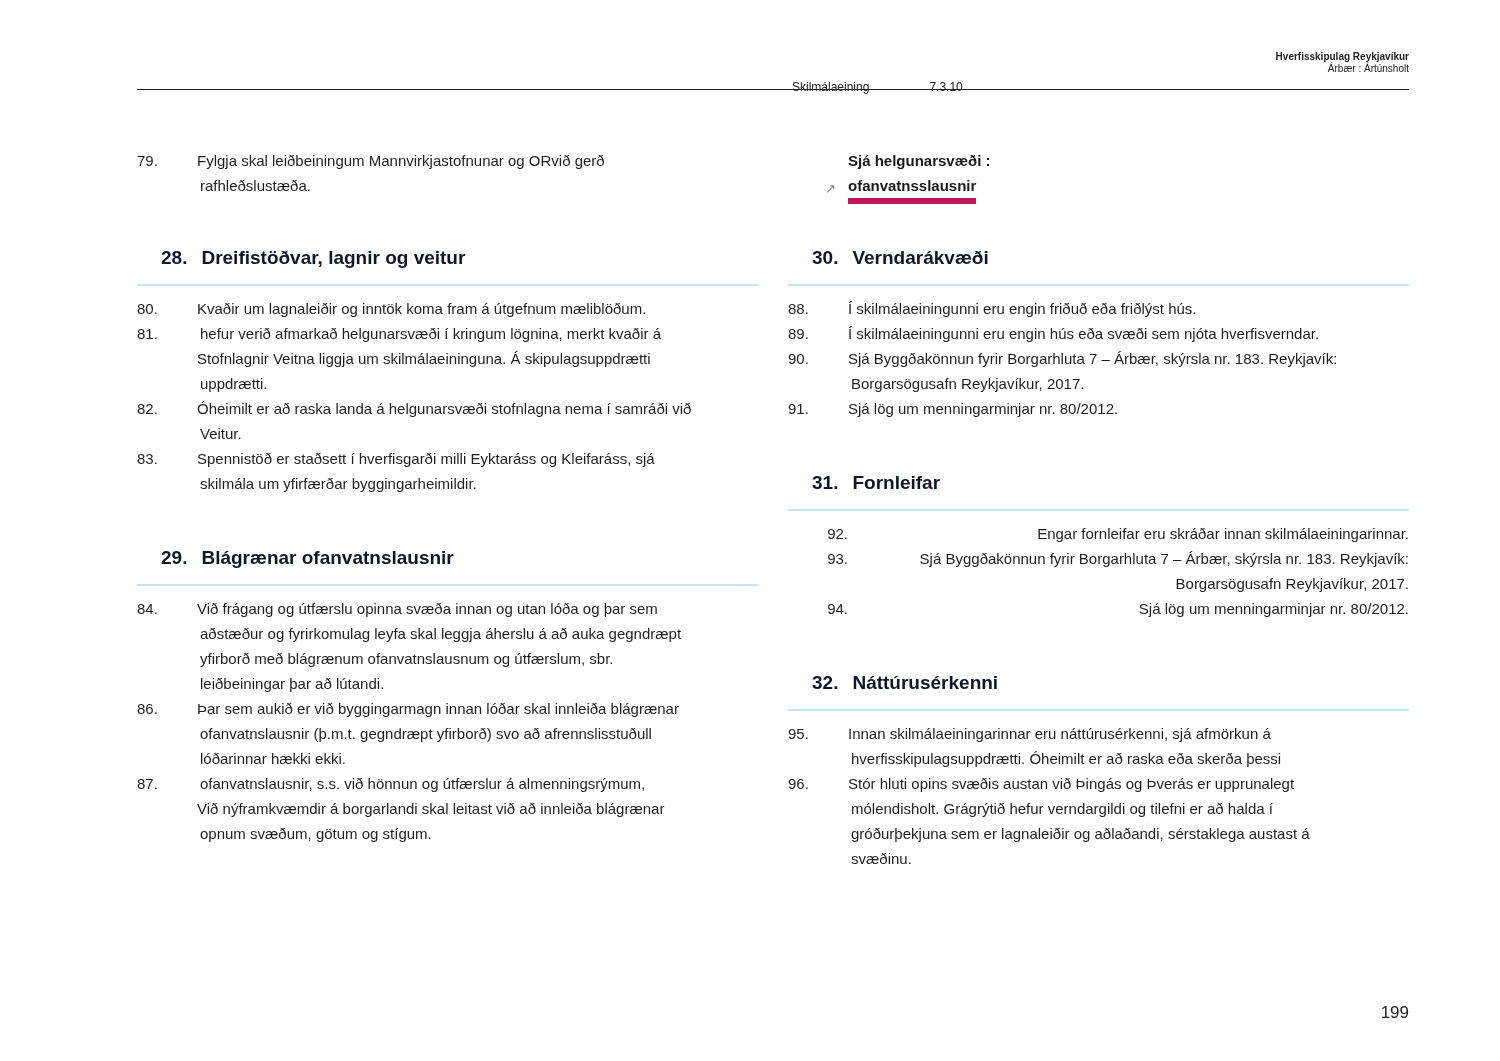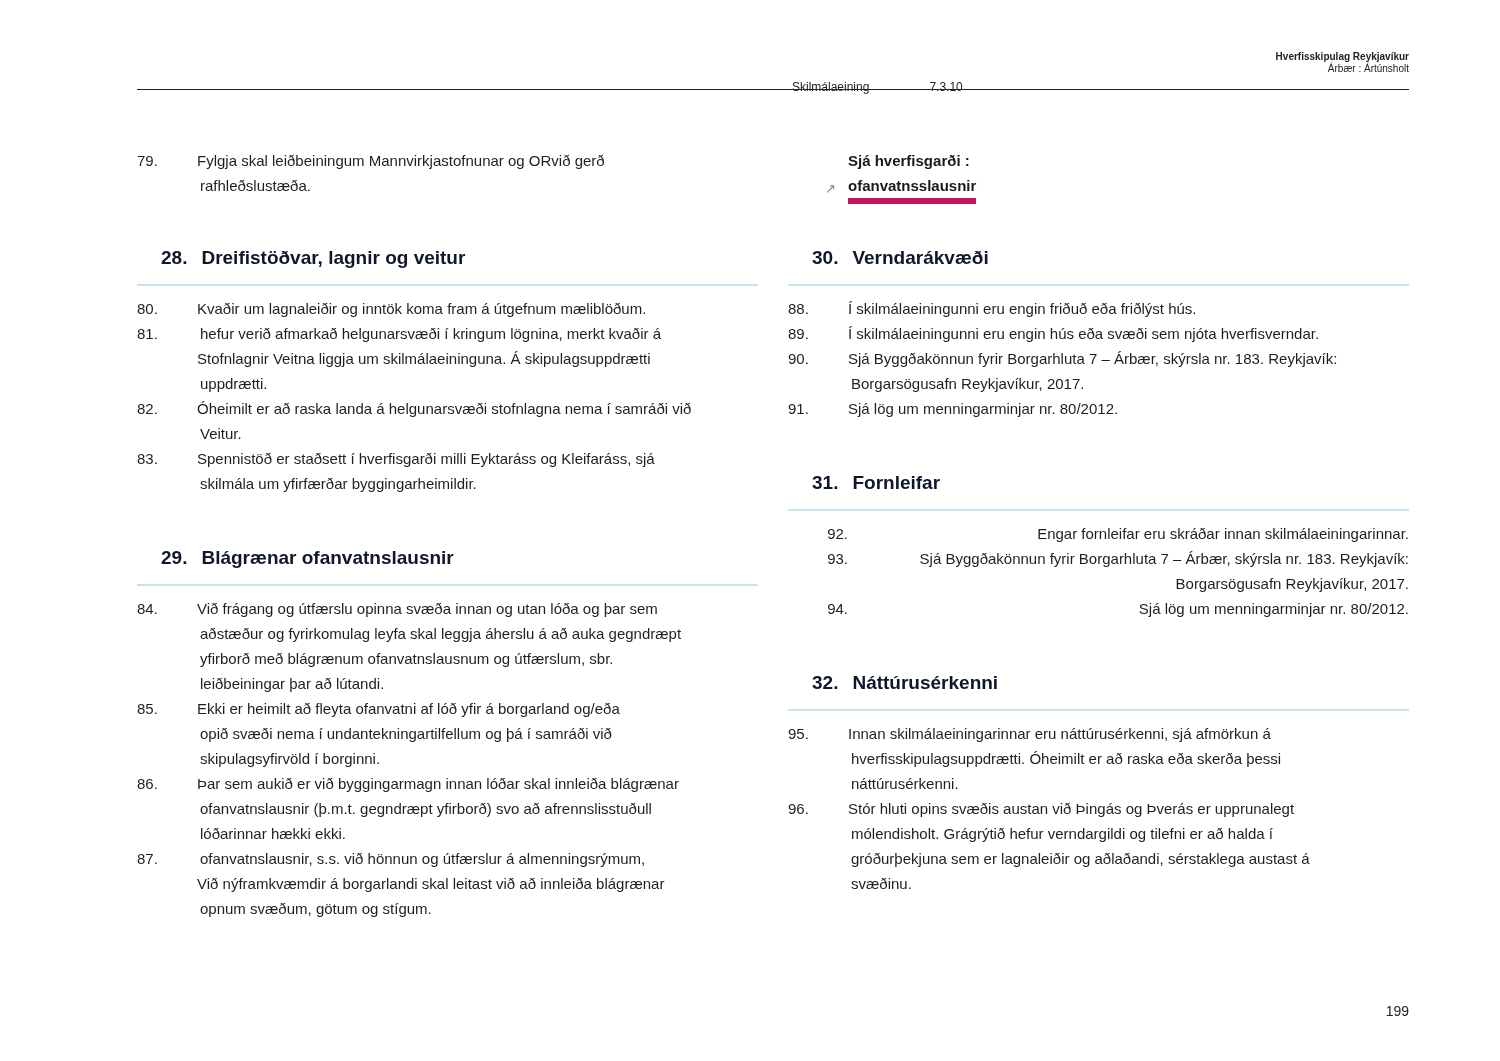--- a/index.html
+++ b/index.html
@@ -23,37 +23,37 @@
 
   .section-title { font-size: 19px; font-weight: bold; color: #0f172a; padding-left: 24px; display: flex; gap: 14px; }
   .section-rule { height: 2px; background: #c9e3ec; width: 621px; }
 
   .see-also { position: absolute; left: 825px; top: 148px; font-size: 15px; font-weight: bold; line-height: 25px; }
   .see-also .label { padding-left: 23px; display: block; }
   .see-also .link-row { display: flex; align-items: center; }
   .see-also .arrow { width: 23px; color: #888; font-weight: normal; font-size: 13px; }
   .see-also .link { border-bottom: 6px solid #be185d; color: #1a1a1a; text-decoration: none; }
 
-  .page-number { position: absolute; right: 91px; top: 1003px; font-size: 14px; color: #222; }
+  .page-number { position: absolute; right: 91px; top: 1003px; font-size: 17px; color: #222; }
 </style>
 </head>
 <body>
 
 <div class="header-left">
   <span>Skilmálaeining</span>
   <span>7.3.10</span>
 </div>
 <div class="header-right">
   <div class="doc-title">Hverfisskipulag Reykjavíkur</div>
   <div>Árbær : Ártúnsholt</div>
 </div>
 <div class="header-rule"></div>
 
 <div class="see-also">
-  <span class="label">Sjá hverfisgarði :</span>
+  <span class="label">Sjá helgunarsvæði :</span>
   <div class="link-row">
     <span class="arrow">↗</span>
     <a class="link">ofanvatnsslausnir</a>
   </div>
 </div>
 
 <div class="col col-left" style="top:148px;">
   <div class="item">
     <span class="num">79.</span>
     <span class="txt">
@@ -111,28 +111,20 @@
     <div class="item">
       <span class="num">84.</span>
       <span class="txt">
         <span class="line">Við frágang og útfærslu opinna svæða innan og utan lóða og þar sem</span>
         <span class="line cont">aðstæður og fyrirkomulag leyfa skal leggja áherslu á að auka gegndræpt</span>
         <span class="line cont">yfirborð með blágrænum ofanvatnslausnum og útfærslum, sbr.</span>
         <span class="line cont">leiðbeiningar þar að lútandi.</span>
       </span>
     </div>
     <div class="item">
-      <span class="num">85.</span>
-      <span class="txt">
-        <span class="line">Ekki er heimilt að fleyta ofanvatni af lóð yfir á borgarland og/eða</span>
-        <span class="line cont">opið svæði nema í undantekningartilfellum og þá í samráði við</span>
-        <span class="line cont">skipulagsyfirvöld í borginni.</span>
-      </span>
-    </div>
-    <div class="item">
       <span class="num">86.</span>
       <span class="txt">
         <span class="line">Þar sem aukið er við byggingarmagn innan lóðar skal innleiða blágrænar</span>
         <span class="line cont">ofanvatnslausnir (þ.m.t. gegndræpt yfirborð) svo að afrennslisstuðull</span>
         <span class="line cont">lóðarinnar hækki ekki.</span>
       </span>
     </div>
     <div class="item">
       <span class="num">87.</span>
       <span class="txt">
@@ -213,21 +205,20 @@
     <span>32.</span>
     <span>Náttúrusérkenni</span>
   </div>
   <div class="section-rule" style="margin-top:15px;"></div>
   <div style="margin-top:10px;">
     <div class="item">
       <span class="num">95.</span>
       <span class="txt">
         <span class="line">Innan skilmálaeiningarinnar eru náttúrusérkenni, sjá afmörkun á</span>
         <span class="line cont">hverfisskipulagsuppdrætti. Óheimilt er að raska eða skerða þessi</span>
-        <span class="line cont">náttúrusérkenni.</span>
       </span>
     </div>
     <div class="item">
       <span class="num">96.</span>
       <span class="txt">
         <span class="line">Stór hluti opins svæðis austan við Þingás og Þverás er upprunalegt</span>
         <span class="line cont">mólendisholt. Grágrýtið hefur verndargildi og tilefni er að halda í</span>
         <span class="line cont">gróðurþekjuna sem er lagnaleiðir og aðlaðandi, sérstaklega austast á</span>
         <span class="line cont">svæðinu.</span>
       </span>

